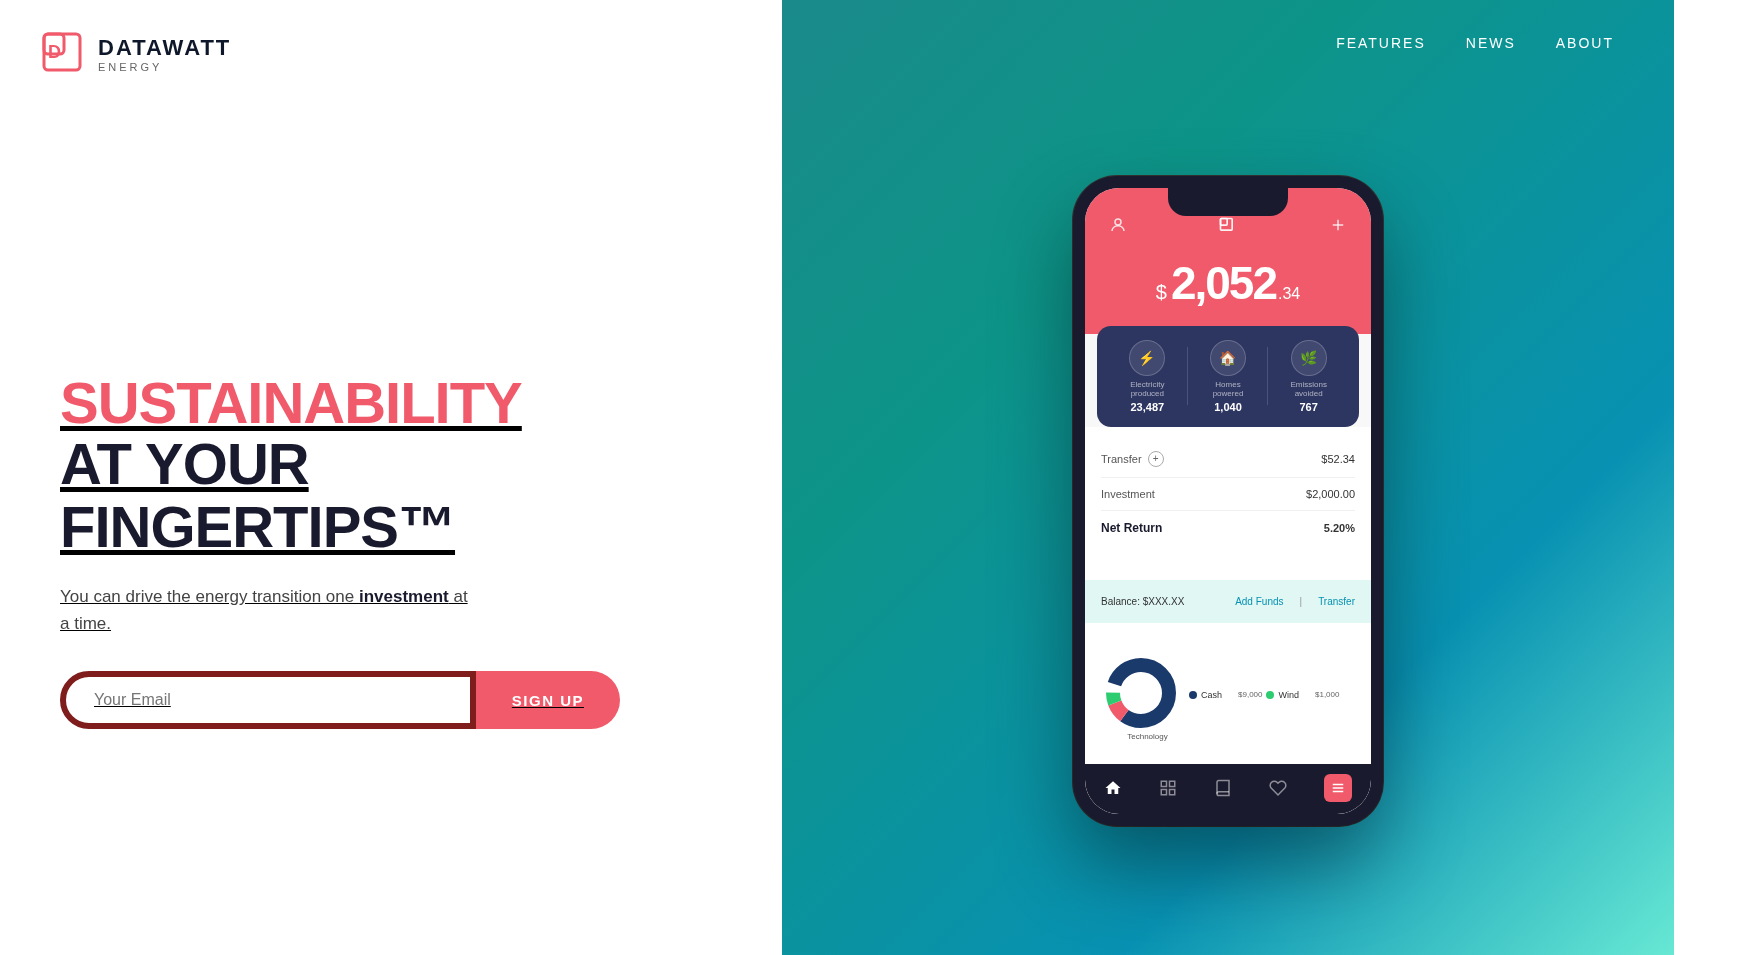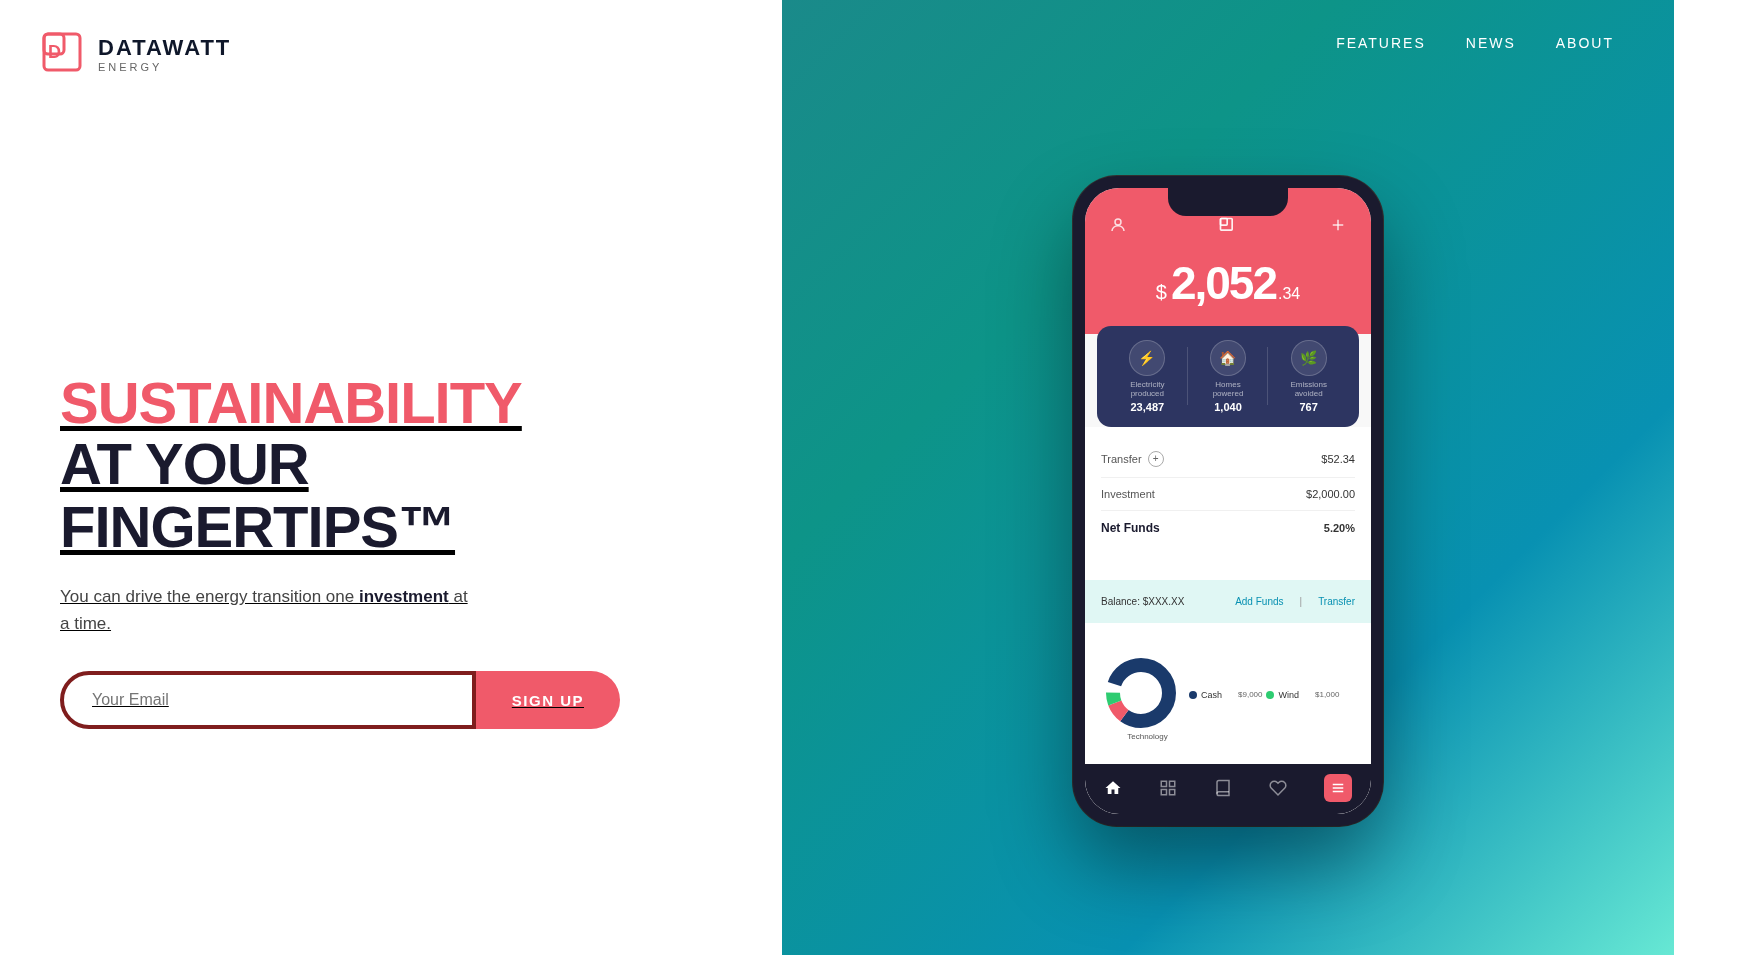--- a/index.html
+++ b/index.html
@@ -94,21 +94,21 @@
 
     .signup-form {
       display: flex;
       align-items: center;
       max-width: 560px;
     }
 
     .email-input {
       flex: 1;
       height: 58px;
-      border: 4px solid #7f1d1d;
+      border: 6px solid #7f1d1d;
       border-radius: 30px 0 0 30px;
       padding: 0 28px;
       font-size: 16px;
       color: #999;
       outline: none;
       background: white;
     }
 
     .signup-btn {
       height: 58px;
@@ -524,21 +524,21 @@
               <span class="finance-label">Transfer</span>
               <div class="plus-circle">+</div>
             </div>
             <span class="finance-value">$52.34</span>
           </div>
           <div class="finance-row">
             <span class="finance-label">Investment</span>
             <span class="finance-value">$2,000.00</span>
           </div>
           <div class="finance-row">
-            <span class="finance-label bold">Net Funds</span>
+            <span class="finance-label bold">Net Return</span>
             <span class="finance-value bold">5.20%</span>
           </div>
         </div>
 
         <div class="balance-bar">
           <span class="balance-bar-left">Balance: $XXX.XX</span>
           <div class="balance-bar-links">
             <span class="balance-bar-link">Add Funds</span>
             <span class="bar-divider">|</span>
             <span class="balance-bar-link">Transfer</span>

